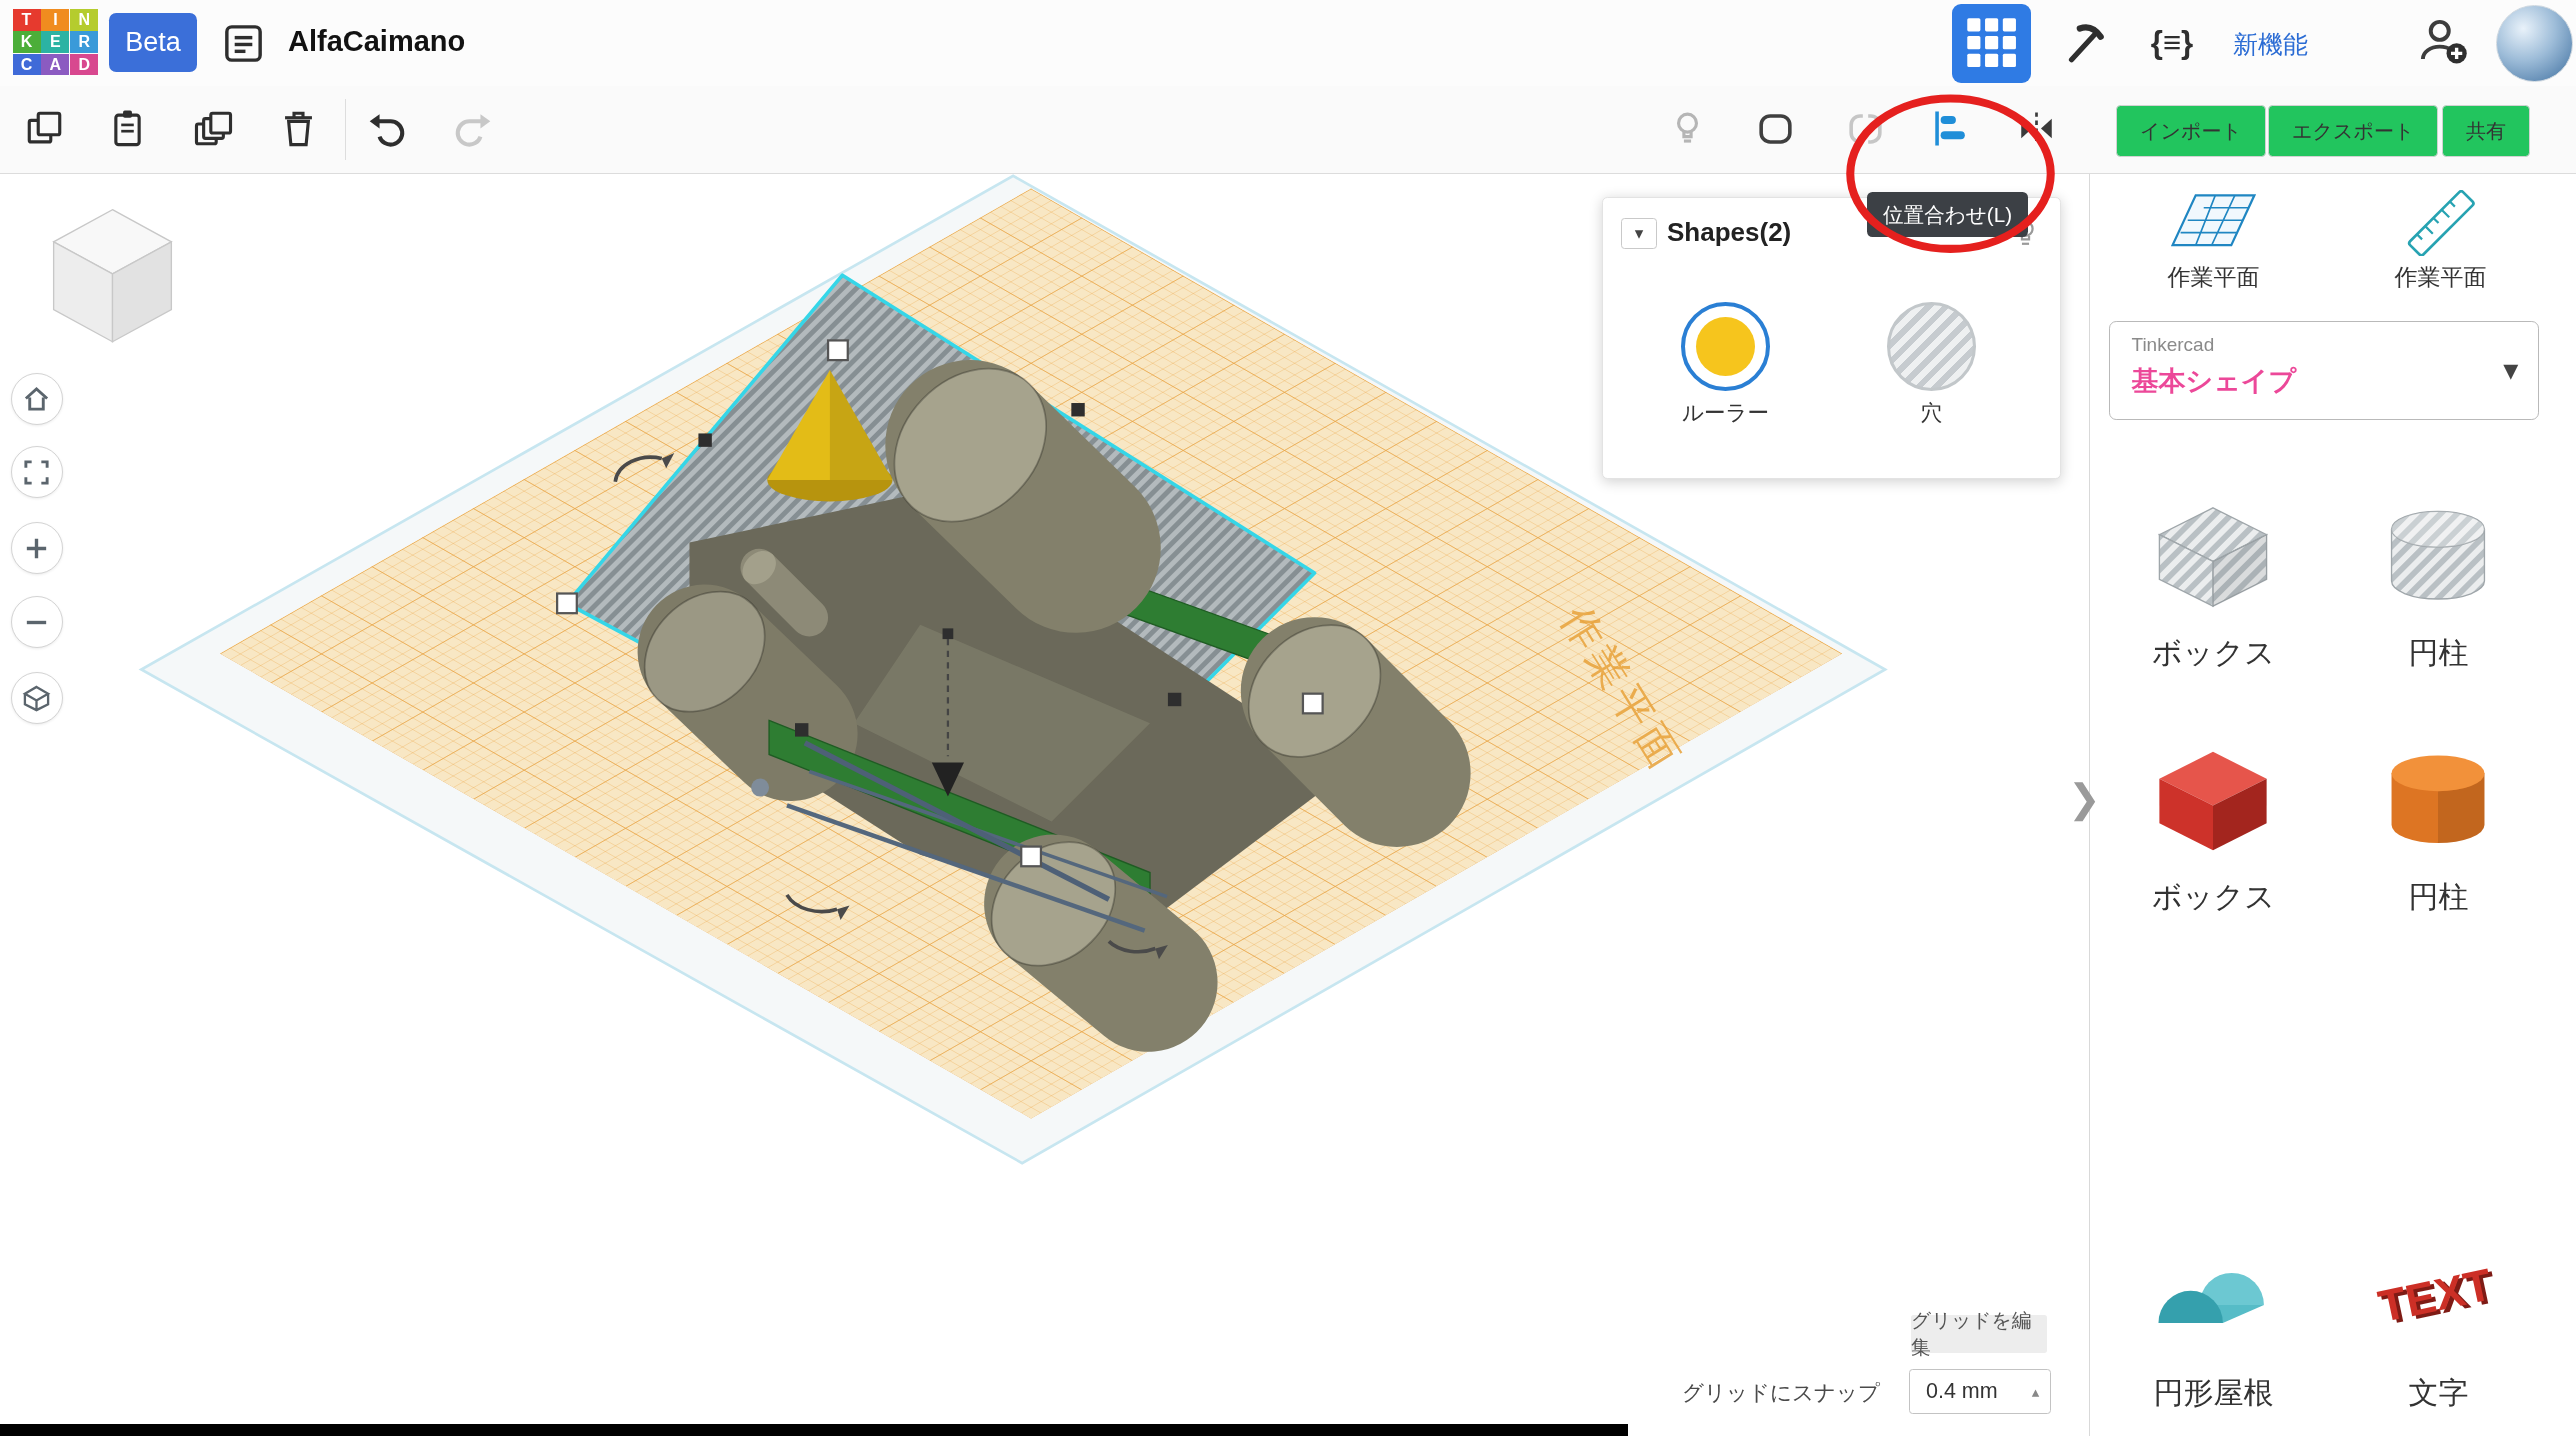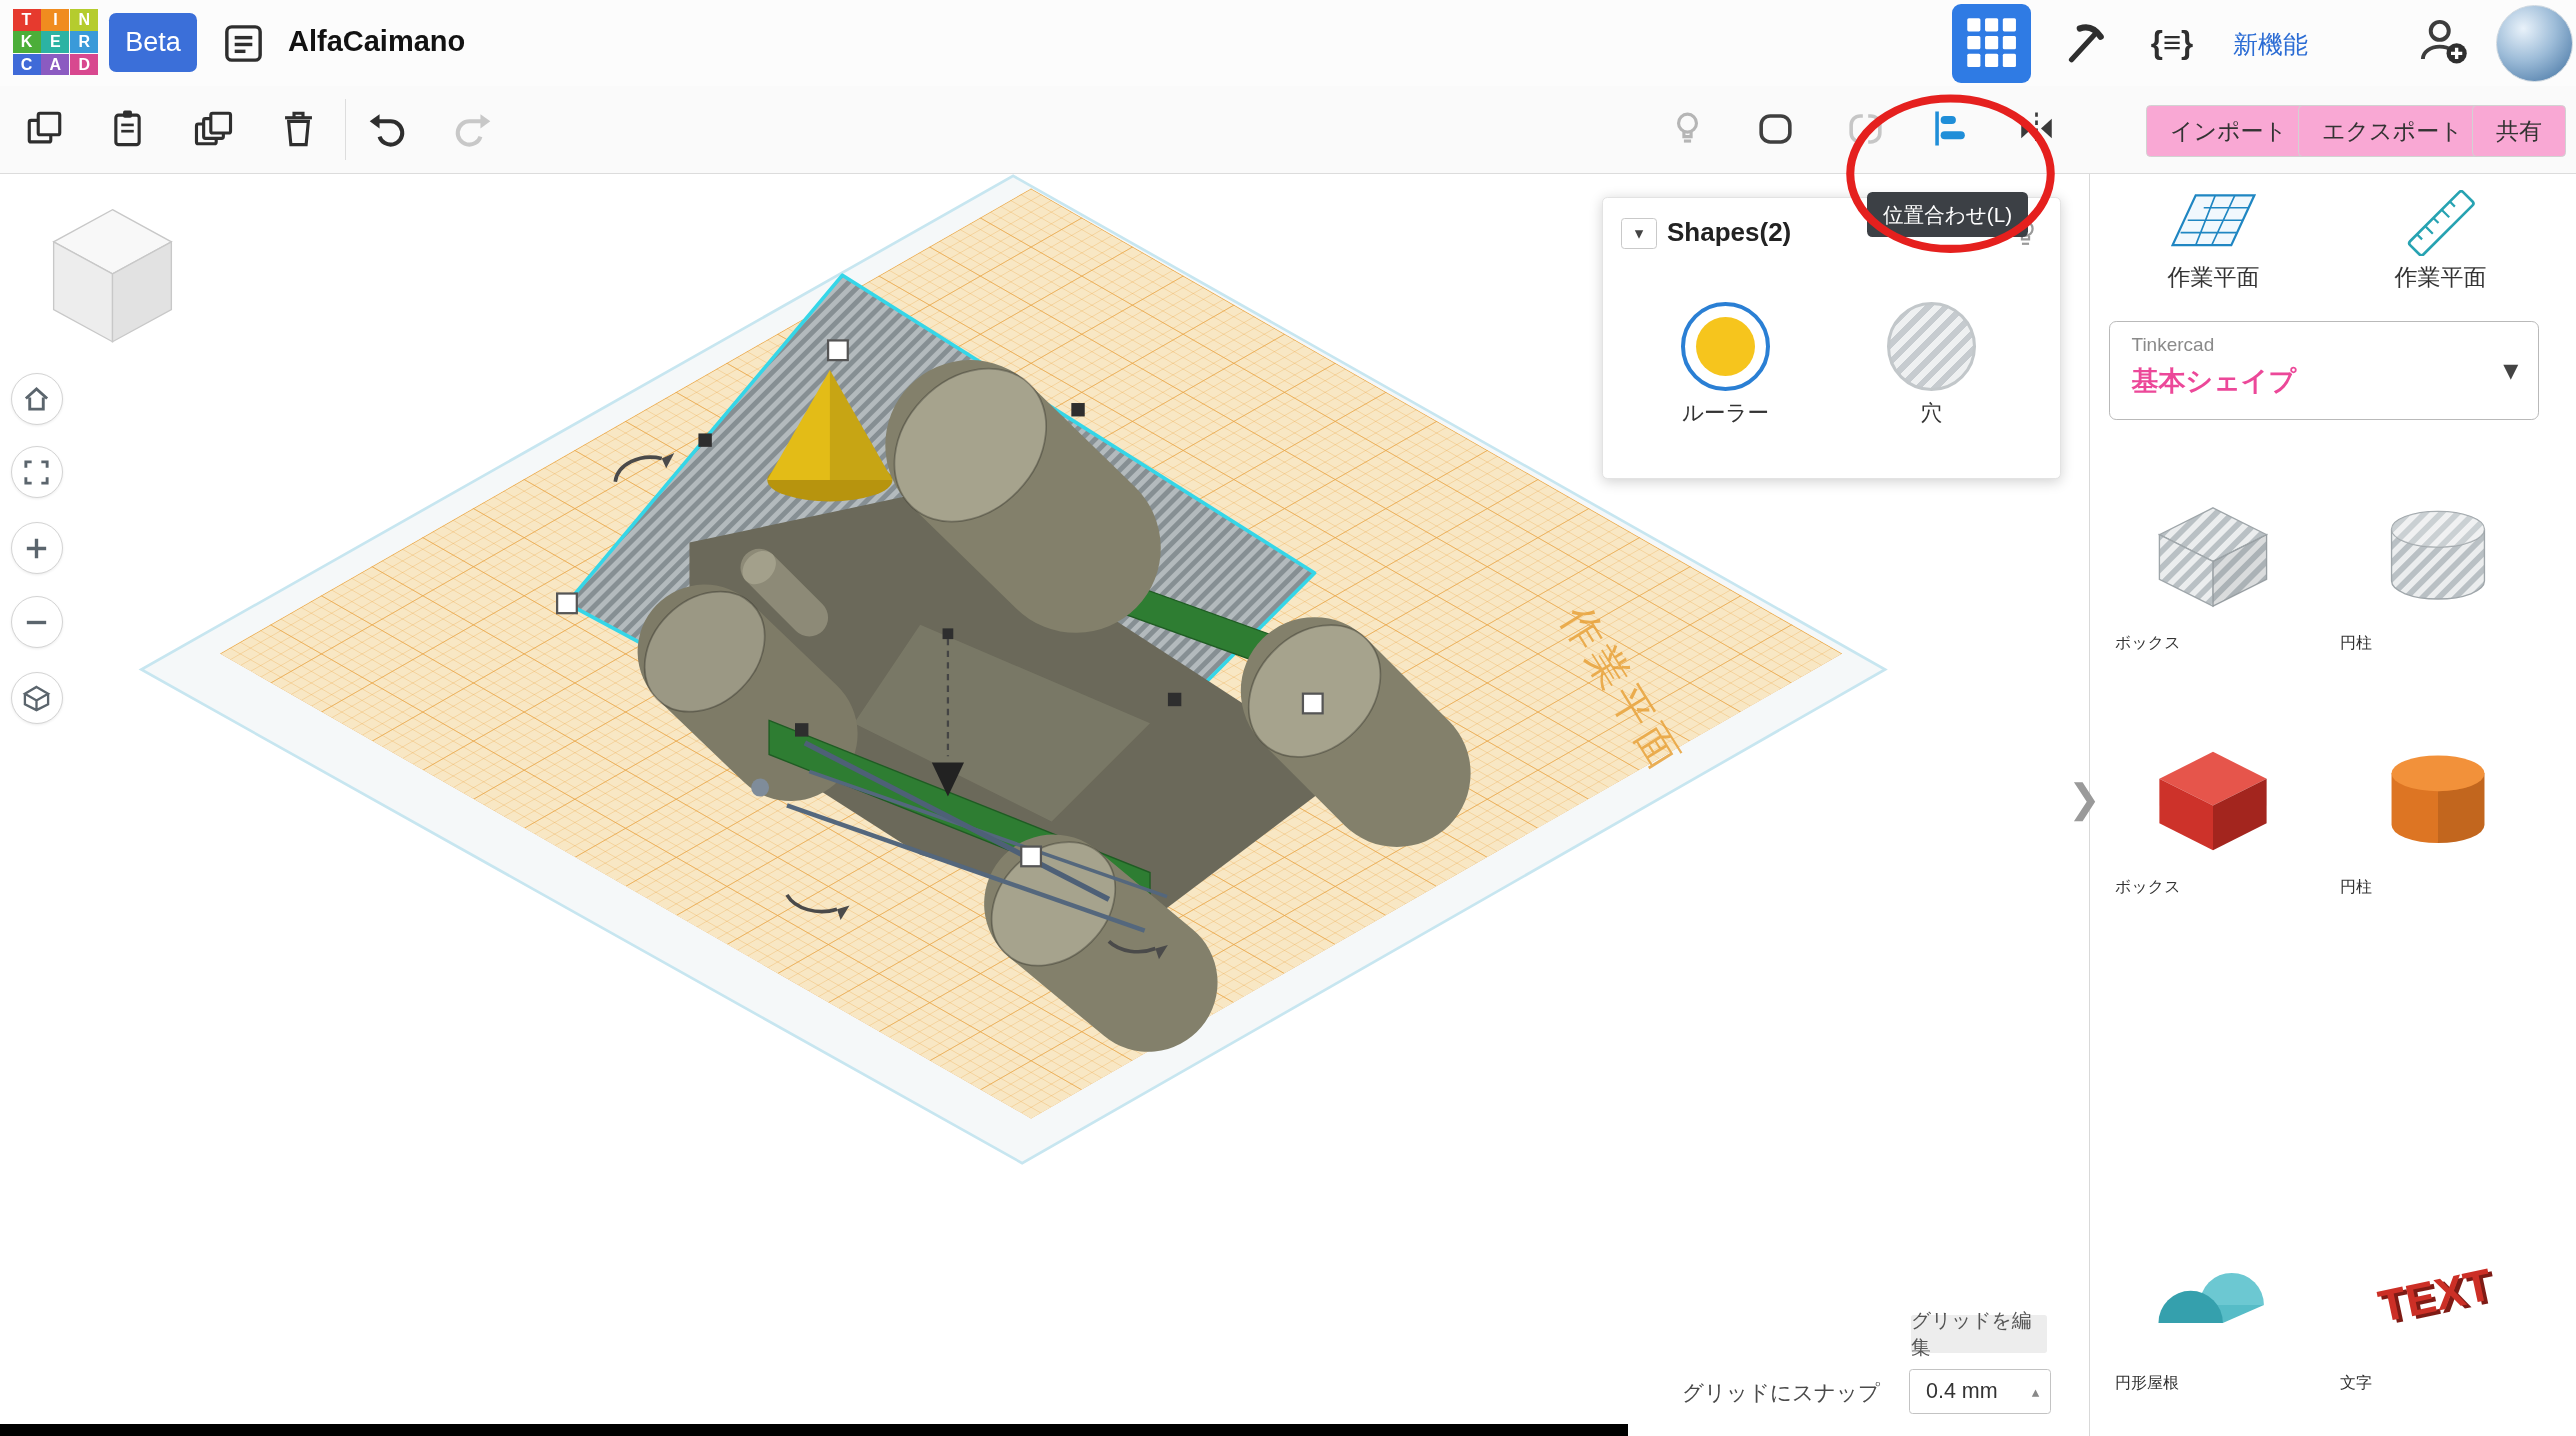--- a/index.html
+++ b/index.html
@@ -19,32 +19,32 @@
   #title{left:288px;top:25px;font-size:29px;font-weight:bold;color:#121212;}
   #appsbtn{left:1952px;top:3.6px;width:79px;height:79px;background:#2f7be4;border-radius:9px;display:flex;align-items:center;justify-content:center;}
   .hbtn{width:54px;height:54px;display:flex;align-items:center;justify-content:center;}
   #newfeat{left:2233px;top:28px;font-size:25px;color:#2b6cd4;cursor:pointer;}
   #avatar{left:2496px;top:4.5px;width:75px;height:75px;border-radius:50%;background:radial-gradient(circle at 35% 30%,#e9f2fa 0%,#9dbcd8 45%,#3c6d9e 100%);border:1.8px solid #cfd8e0;}
 
   
   #tbar{left:0;top:86px;width:2576px;height:87px;background:#fafafa;border-bottom:0.9px solid #dcdcdc;z-index:20;}
   .tbtn{position:absolute;top:14.3px;width:57px;height:57px;display:flex;align-items:center;justify-content:center;border-radius:5.4px;}
   .vsep{position:absolute;top:12.5px;width:0.9px;height:61px;background:#ddd;}
-  .pillbtn{position:absolute;top:19px;height:50px;padding:0 23px;display:inline-flex;align-items:center;background:#f9a8d4;border:0.9px solid #d2d2d2;border-radius:4.5px;font-size:23px;color:#333;cursor:pointer;margin-left:30px;}
+  .pillbtn{position:absolute;top:19px;height:50px;padding:0 23px;display:inline-flex;align-items:center;background:#22c55e;border:0.9px solid #d2d2d2;border-radius:4.5px;font-size:20px;color:#333;cursor:pointer;}
 
   
   #sidebar{left:2089px;top:173px;width:486px;height:1264px;background:#fff;border-left:0.9px solid #d9d9d9;z-index:5;}
   .side-lbl{position:absolute;font-size:23px;color:#333;text-align:center;}
   #libdrop{position:absolute;left:19px;top:148px;width:428px;height:97px;border:0.9px solid #b9b9b9;border-radius:7.2px;background:#fff;cursor:pointer;}
   #libbrand{position:absolute;left:21.5px;top:11.6px;font-size:19px;color:#8a8a8a;}
   #libname{position:absolute;left:21.5px;top:41px;font-size:27px;font-weight:bold;color:#ec4899;}
   #libcaret{position:absolute;right:19.7px;top:30px;font-size:30px;color:#444;}
   .shape-item{position:absolute;width:197px;height:206px;cursor:pointer;}
   .shape-item svg{position:absolute;left:31px;top:0;}
-  .shape-item .lbl{position:absolute;left:0;top:136px;width:197px;text-align:left;font-size:16px;color:#333;}
+  .shape-item .lbl{position:absolute;left:0;top:136px;width:197px;text-align:center;font-size:30px;color:#333;}
   #collapse{left:2068px;top:776px;font-size:39px;color:#9a9a9a;z-index:8;cursor:pointer;}
 
   
   #inspector{left:1602px;top:197px;width:457px;height:280px;background:#fff;border:0.9px solid #e3e3e3;border-radius:5.4px;box-shadow:0 2.7px 12.5px rgba(0,0,0,.18);z-index:40;}
   #insp-caret{position:absolute;left:18px;top:19.7px;width:34px;height:29px;border:0.9px solid #c9c9c9;border-radius:3.6px;display:flex;align-items:center;justify-content:center;font-size:17px;color:#444;background:#fff;}
   #insp-title{position:absolute;left:64px;top:19px;font-size:26px;font-weight:bold;color:#222;}
   .opt-circle{position:absolute;width:89px;height:89px;border-radius:50%;box-sizing:border-box;}
   #solid-circle{left:78px;top:104px;border:4.5px solid #2a7fd4;background:#fff;display:flex;align-items:center;justify-content:center;}
   #solid-inner{width:59px;height:59px;border-radius:50%;background:#f6c51d;}
   #hole-circle{left:284px;top:104px;border:3.6px solid #c2c7ca;background:repeating-linear-gradient(135deg,#c6cbcf 0 6.3px,#eef0f1 6.3px 12.5px);}

